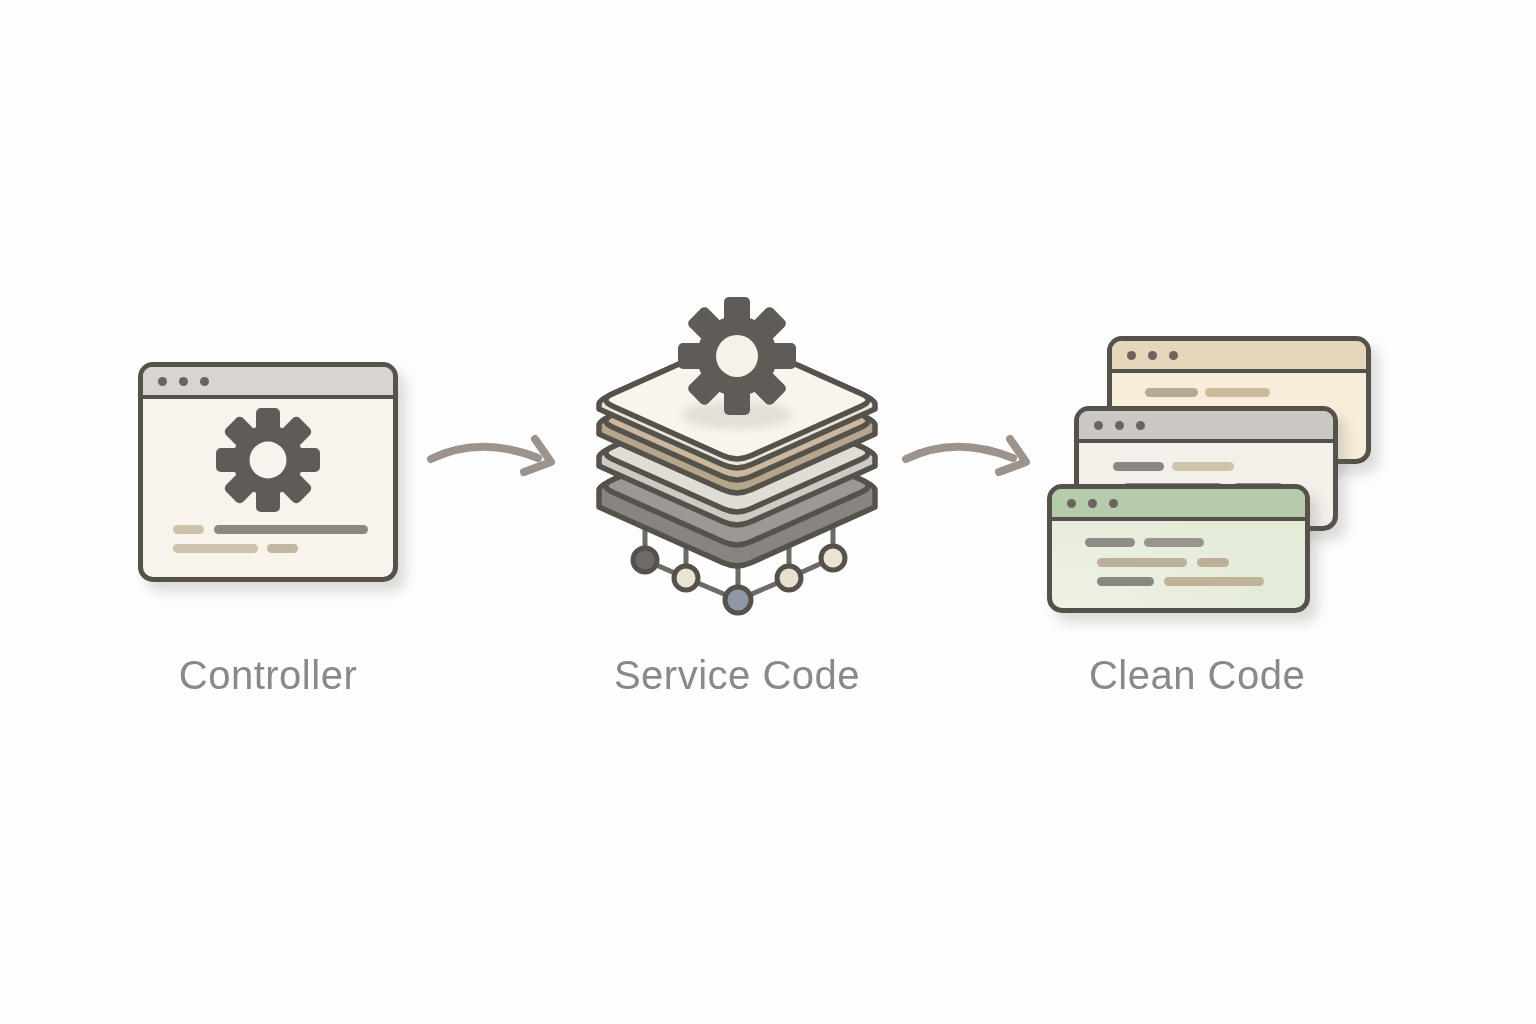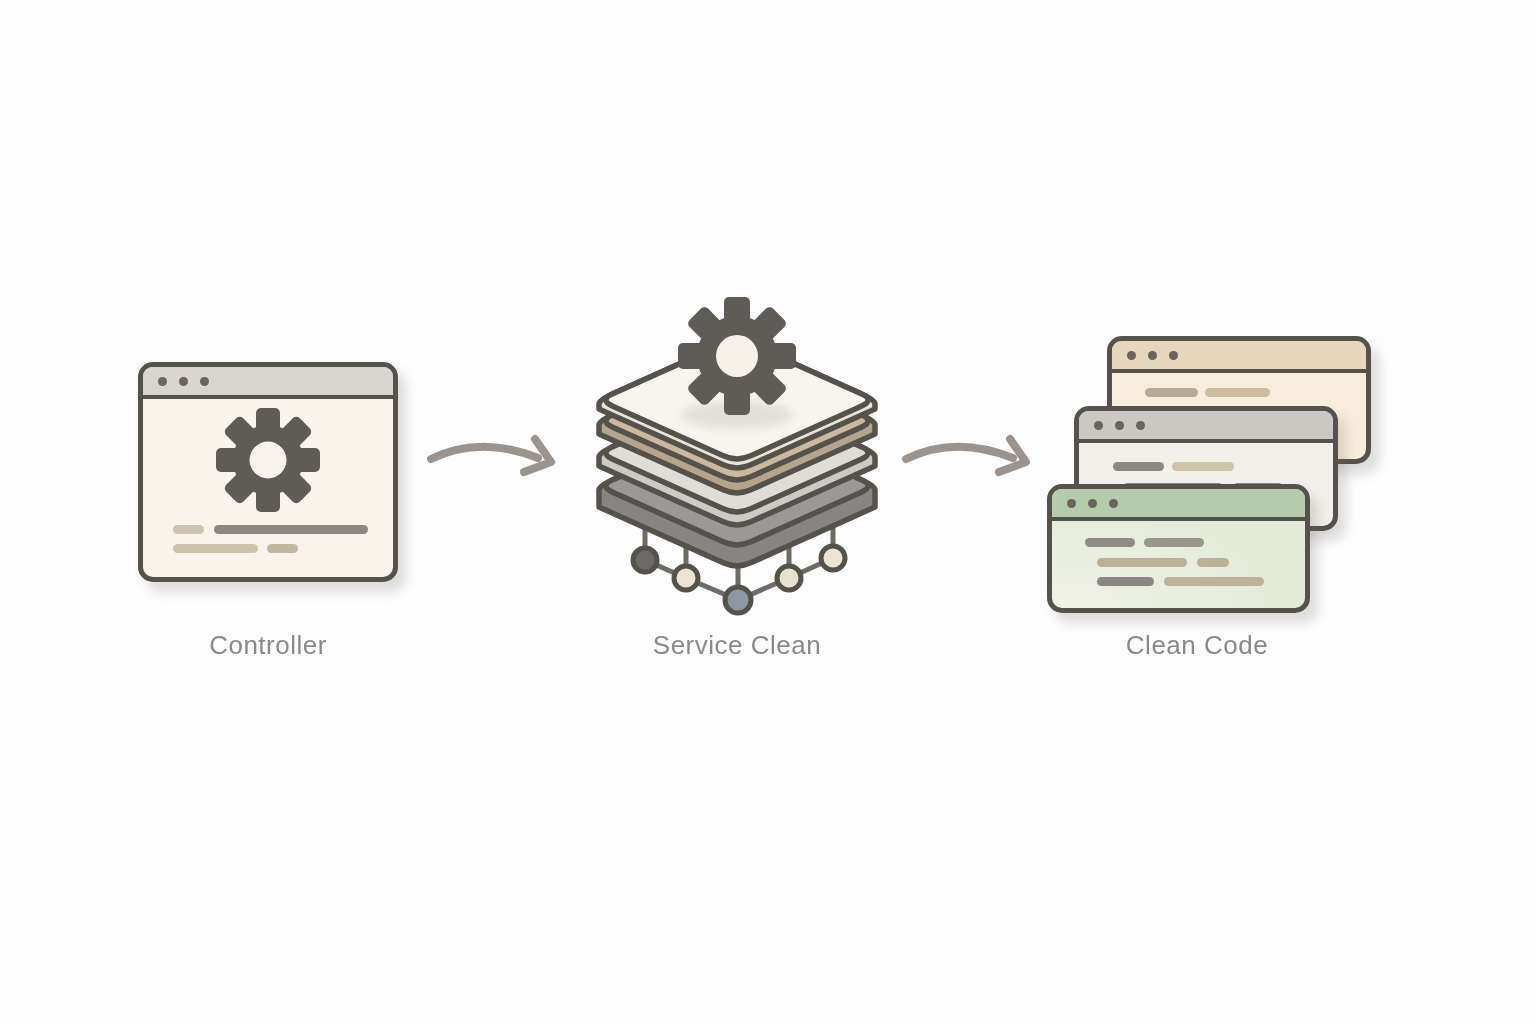--- a/index.html
+++ b/index.html
@@ -41,22 +41,22 @@
   .win-green .bw-header{background:var(--green_header,#b6cbab)}
 
   
   .stack-svg{position:absolute;left:587px;top:288px;width:300px;height:340px}
   .arrow-svg{position:absolute;width:140px;height:60px}
   .arrow-1{left:425px;top:428px}
   .arrow-2{left:900px;top:428px}
 
   
   .node-label{
-    position:absolute;top:630px;width:320px;text-align:center;
-    font-size:26px;letter-spacing:.5px;color:var(--label_text,#8b8987);
+    position:absolute;top:653px;width:320px;text-align:center;
+    font-size:40px;letter-spacing:.5px;color:var(--label_text,#8b8987);
   }
   .label-controller{left:108px}
   .label-service{left:577px}
   .label-clean{left:1037px}
 </style>
 </head>
 <body>
 
 <div class="canvas">
 
@@ -156,21 +156,21 @@
       </g>
 
       <g stroke="#55514b" stroke-width="5">
         <circle cx="58" cy="272" r="12" fill="#6e6b67"></circle>
         <circle cx="99" cy="290" r="12" fill="#ece4d2"></circle>
         <circle cx="151" cy="312" r="13" fill="#8d98a3"></circle>
         <circle cx="202" cy="290" r="12" fill="#e9e1cf"></circle>
         <circle cx="246" cy="270" r="12" fill="#ece4d2"></circle>
       </g>
     </svg>
-    <figcaption class="node-label label-service">Service Clean</figcaption>
+    <figcaption class="node-label label-service">Service Code</figcaption>
   </figure>
 
   <svg class="arrow-svg arrow-2" viewBox="0 0 140 60">
     <g fill="none" stroke="#9c948c" stroke-width="8" stroke-linecap="round" stroke-linejoin="round">
       <path d="M6,31 Q55,7 113,30"></path>
       <polyline points="110,11 126,34 99,44"></polyline>
     </g>
   </svg>
 
   <figure style="margin:0">

